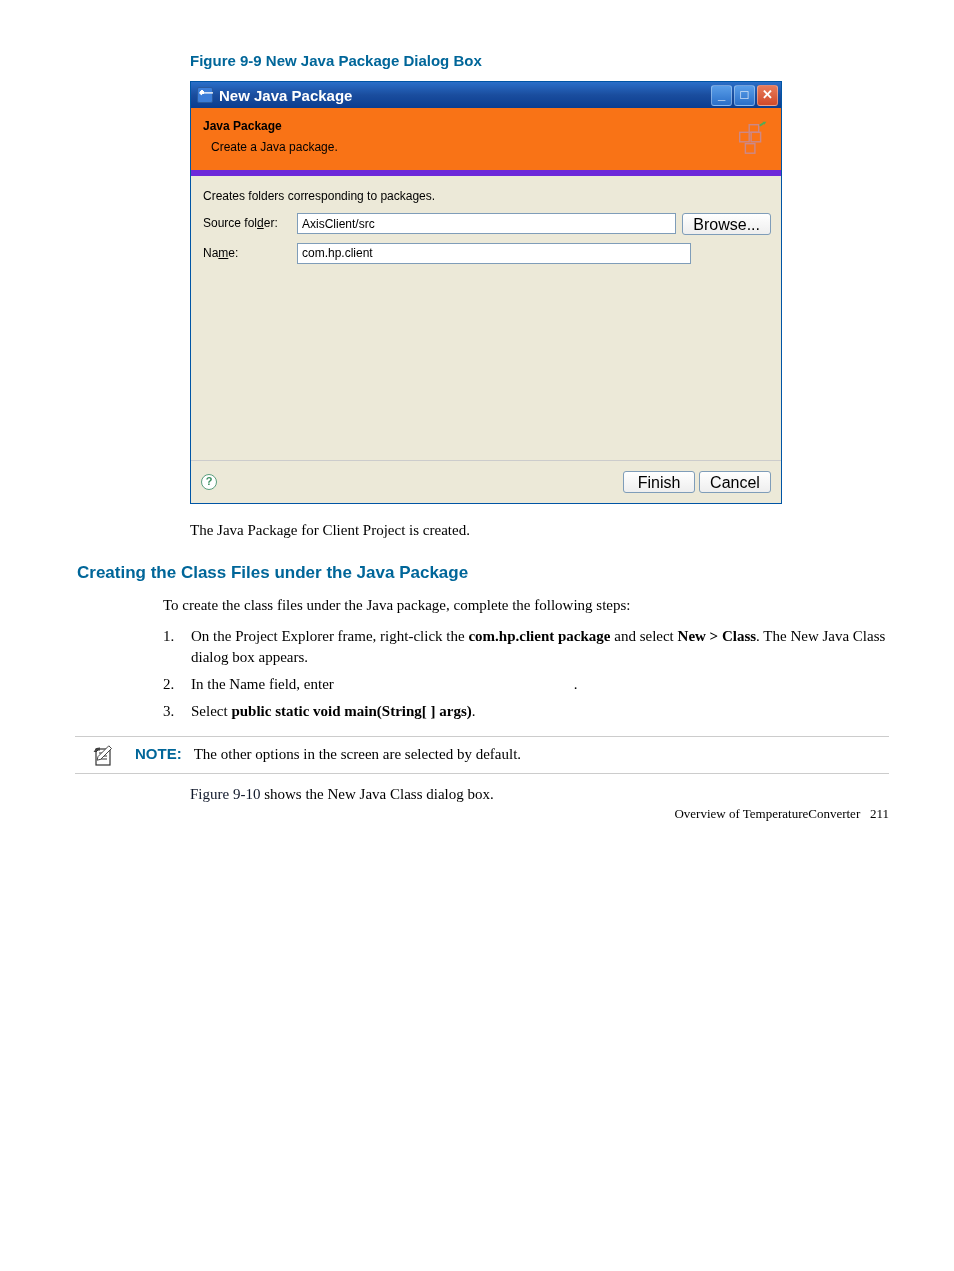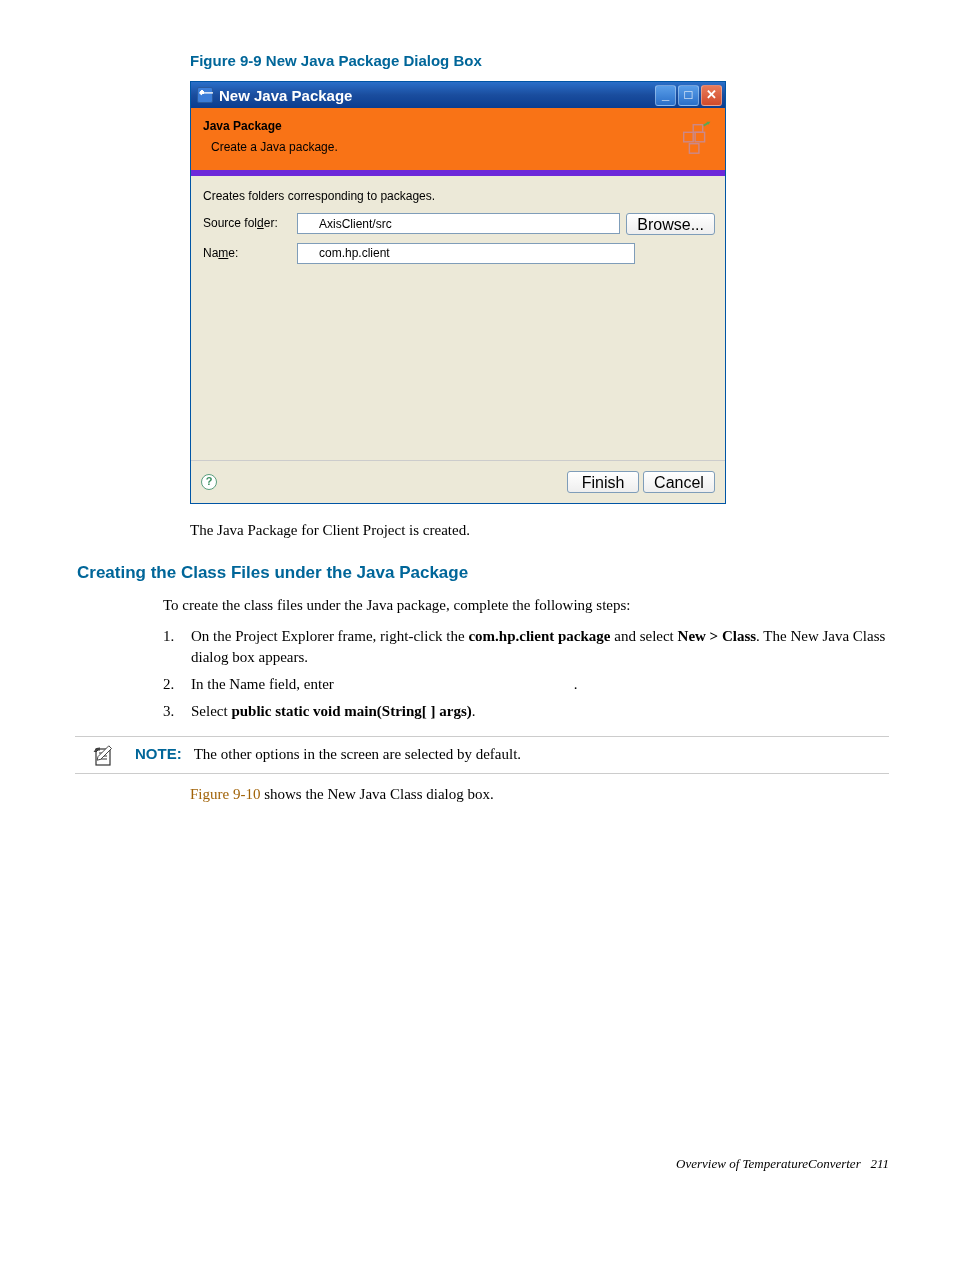--- a/index.html
+++ b/index.html
@@ -14,21 +14,21 @@
   }
   .figure-caption {
     font-family: Arial, Helvetica, sans-serif;
     font-size: 15px;
     font-weight: bold;
     color: #006699;
     margin-left: 115px;
     margin-bottom: 10px;
   }
   .dialog {
-    width: 536px;
+    width: 592px;
     margin-left: 115px;
     border: 1px solid #0055a5;
     background: #ece9d8;
     font-family: Tahoma, Arial, sans-serif;
     font-size: 12px;
     color: #000;
   }
   .titlebar {
     background: linear-gradient(to bottom, #2a6fc9, #1a4d9e 50%, #0b3d8f);
     height: 26px;
@@ -87,21 +87,21 @@
     gap: 6px;
     margin-bottom: 8px;
   }
   .form-label { width: 88px; font-size: 12px; }
   .form-label .ul { text-decoration: underline; }
   .text-input {
     flex: 1;
     height: 21px;
     border: 1px solid #7f9db9;
     background: #fff;
-    padding: 1px 21px;
+    padding: 1px 4px;
     font-family: Tahoma, sans-serif;
     font-size: 12px;
   }
   .btn {
     border: 1px solid #7f9db9;
     background: linear-gradient(#fff, #eee);
     border-radius: 3px;
     padding: 2px 10px;
     font-family: Tahoma, sans-serif;
     font-size: 16px;
@@ -176,27 +176,25 @@
   .note-label {
     font-family: Arial, Helvetica, sans-serif;
     font-weight: bold;
     color: #006699;
     margin-right: 12px;
   }
   .after-note {
     margin-left: 115px;
     margin-top: 10px;
   }
-  .link { color: #a16207; }
+  .link { color: #0f172a; }
   .footer {
-    margin-top: 350px;
     text-align: right;
     font-size: 13px;
     padding-right: 0;
-    font-style: italic;
   }
   .bold { font-weight: bold; }
 </style>
 </head>
 <body>
 
 <div class="figure-caption">Figure 9-9 New Java Package Dialog Box</div>
 
 <div class="dialog">
   <div class="titlebar">

